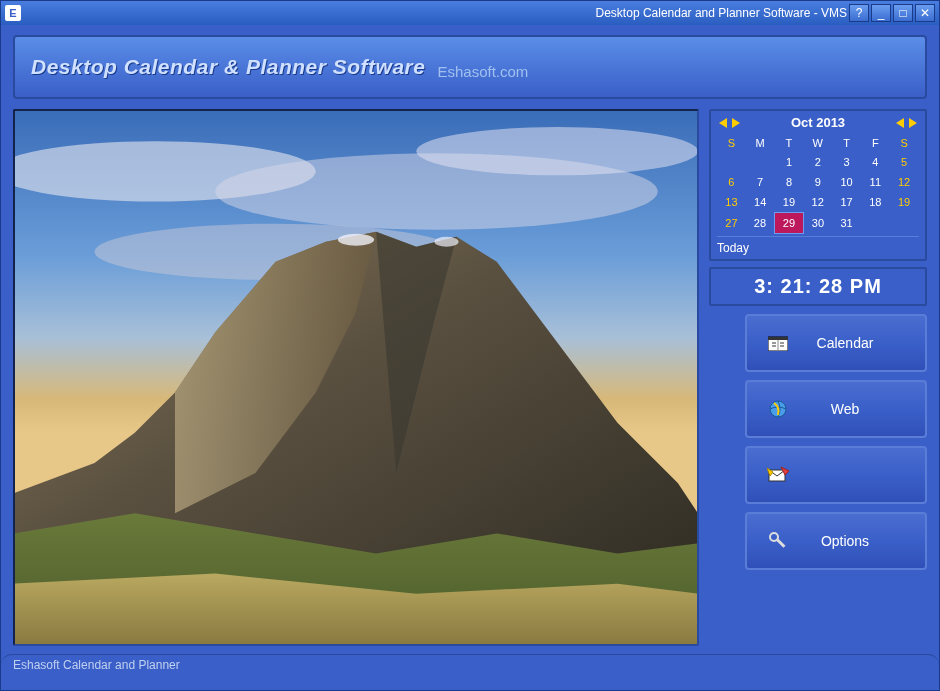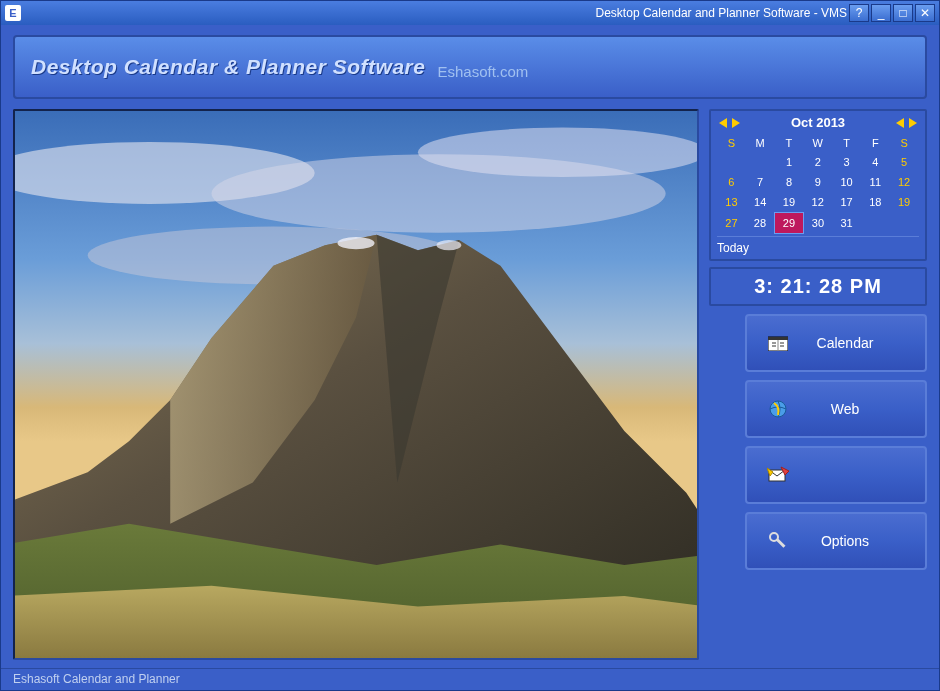--- a/index.html
+++ b/index.html
@@ -38,21 +38,21 @@
 .today-btn { text-align: left; color: #fff; font-size: 12px; padding: 4px 0 2px 0; border-top: 1px solid #5a7dd8; margin-top: 2px; cursor: pointer; }
 
 .clock-box { border: 2px solid #2a4aa0; border-radius: 2px; background: #3a5fc8; text-align: center; padding: 6px 0; }
 .clock-text { color: #fff; font-size: 20px; font-weight: bold; letter-spacing: 1px; }
 
 .nav-buttons { display: flex; flex-direction: column; gap: 8px; margin-top: 2px; padding-left: 36px; }
 .nav-btn { height: 58px; border: 2px solid #5a7dd8; border-radius: 4px; background: linear-gradient(to bottom, #4a6dd0 0%, #3a5fc8 50%, #3050b8 100%); display: flex; align-items: center; cursor: pointer; padding-left: 18px; }
 .nav-btn .icon-slot { width: 26px; display: flex; align-items: center; justify-content: center; }
 .nav-btn .label { flex: 1; text-align: center; color: #fff; font-size: 14px; padding-right: 26px; }
 
-.statusbar { height: 22px; background: #3a5fc8; border-top: 1px solid #2a4aa0; color: #c0d0f0; font-size: 12px; padding: 3px 12px; }
+.statusbar { height: 36px; background: #3a5fc8; border-top: 1px solid #2a4aa0; color: #c0d0f0; font-size: 12px; padding: 3px 12px; border-radius: 11px; }
 </style>
 </head>
 <body>
 
 <div class="window">
   <div class="titlebar">
     <div class="app-icon">E</div>
     <div class="title">Desktop Calendar and Planner Software - VMS</div>
     <div class="win-btn">?</div>
     <div class="win-btn">_</div>

